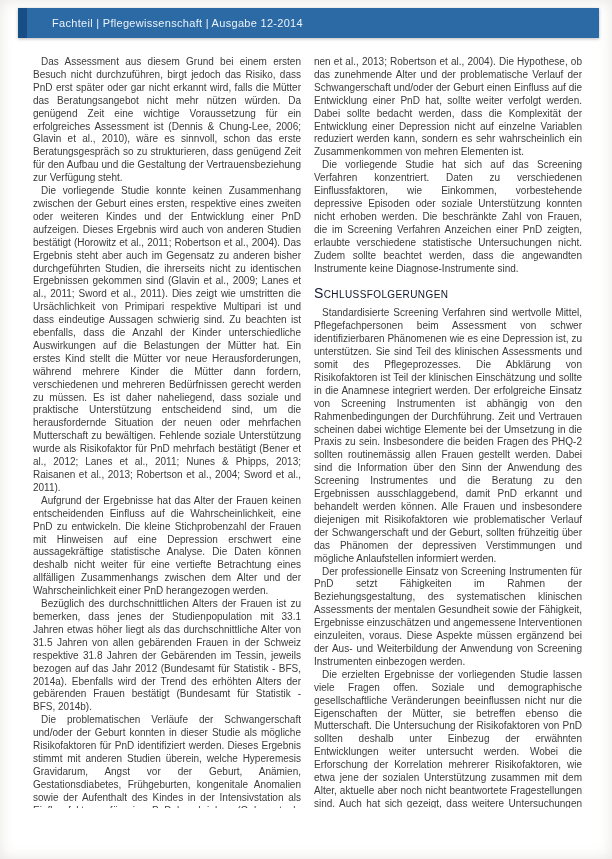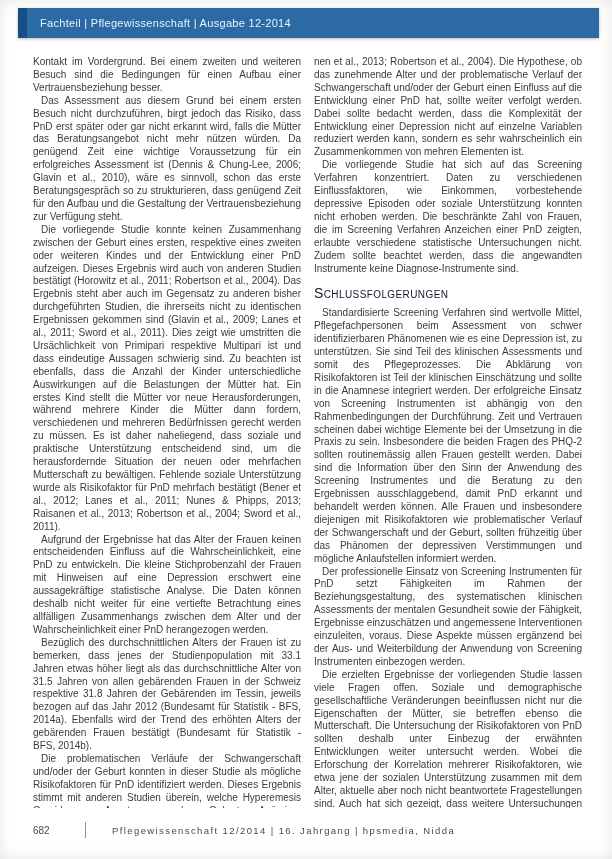--- a/index.html
+++ b/index.html
@@ -24,21 +24,21 @@
     box-shadow: 0 1px 3px rgba(60,60,60,0.35);
   }
   .topbar-edge {
     position: absolute; left: 0; top: 0; bottom: 0;
     width: 9px; background: #164e85;
   }
   .topbar-text {
     color: #eaf2fa;
     font-size: 11px;
     letter-spacing: 0.3px;
-    padding-left: 22px;
+    padding-left: 34px;
   }
   
   .columns {
     position: absolute; left: 33px; right: 30px; top: 56px;
     height: 752px;
     display: flex; gap: 13px;
     overflow: hidden;
   }
   .col {
     width: 268px;
@@ -81,21 +81,20 @@
 
 <div class="page">
 
   <header class="topbar">
     <span class="topbar-edge"></span>
     <span class="topbar-text">Fachteil | Pflegewissenschaft | Ausgabe 12-2014</span>
   </header>
 
   <main class="columns">
     <section class="col">
-        <p class="para">Kontakt im Vordergrund. Bei einem zweiten und weiteren Besuch sind die Bedingungen für einen Aufbau einer Vertrauensbeziehung besser.</p>
         <p class="para ind">Das Assessment aus diesem Grund bei einem ersten Besuch nicht durchzuführen, birgt jedoch das Risiko, dass PnD erst später oder gar nicht erkannt wird, falls die Mütter das Beratungsangebot nicht mehr nützen würden. Da genügend Zeit eine wichtige Voraussetzung für ein erfolgreiches Assessment ist (Dennis &amp; Chung-Lee, 2006; Glavin et al., 2010), wäre es sinnvoll, schon das erste Beratungsgespräch so zu strukturieren, dass genügend Zeit für den Aufbau und die Gestaltung der Vertrauensbeziehung zur Verfügung steht.</p>
         <p class="para ind">Die vorliegende Studie konnte keinen Zusammenhang zwischen der Geburt eines ersten, respektive eines zweiten oder weiteren Kindes und der Entwicklung einer PnD aufzeigen. Dieses Ergebnis wird auch von anderen Studien bestätigt (Horowitz et al., 2011; Robertson et al., 2004). Das Ergebnis steht aber auch im Gegensatz zu anderen bisher durchgeführten Studien, die ihrerseits nicht zu identischen Ergebnissen gekommen sind (Glavin et al., 2009; Lanes et al., 2011; Sword et al., 2011). Dies zeigt wie umstritten die Ursächlichkeit von Primipari respektive Multipari ist und dass eindeutige Aussagen schwierig sind. Zu beachten ist ebenfalls, dass die Anzahl der Kinder unterschiedliche Auswirkungen auf die Belastungen der Mütter hat. Ein erstes Kind stellt die Mütter vor neue Herausforderungen, während mehrere Kinder die Mütter dann fordern, verschiedenen und mehreren Bedürfnissen gerecht werden zu müssen. Es ist daher naheliegend, dass soziale und praktische Unterstützung entscheidend sind, um die herausfordernde Situation der neuen oder mehrfachen Mutterschaft zu bewältigen. Fehlende soziale Unterstützung wurde als Risikofaktor für PnD mehrfach bestätigt (Bener et al., 2012; Lanes et al., 2011; Nunes &amp; Phipps, 2013; Raisanen et al., 2013; Robertson et al., 2004; Sword et al., 2011).</p>
         <p class="para ind">Aufgrund der Ergebnisse hat das Alter der Frauen keinen entscheidenden Einfluss auf die Wahrscheinlichkeit, eine PnD zu entwickeln. Die kleine Stichprobenzahl der Frauen mit Hinweisen auf eine Depression erschwert eine aussagekräftige statistische Analyse. Die Daten können deshalb nicht weiter für eine vertiefte Betrachtung eines allfälligen Zusammenhangs zwischen dem Alter und der Wahrscheinlichkeit einer PnD herangezogen werden.</p>
         <p class="para ind">Bezüglich des durchschnittlichen Alters der Frauen ist zu bemerken, dass jenes der Studienpopulation mit 33.1 Jahren etwas höher liegt als das durchschnittliche Alter von 31.5 Jahren von allen gebärenden Frauen in der Schweiz respektive 31.8 Jahren der Gebärenden im Tessin, jeweils bezogen auf das Jahr 2012 (Bundesamt für Statistik - BFS, 2014a). Ebenfalls wird der Trend des erhöhten Alters der gebärenden Frauen bestätigt (Bundesamt für Statistik - BFS, 2014b).</p>
         <p class="para ind">Die problematischen Verläufe der Schwangerschaft und/oder der Geburt konnten in dieser Studie als mögliche Risikofaktoren für PnD identifiziert werden. Dieses Ergebnis stimmt mit anderen Studien überein, welche Hyperemesis Gravidarum, Angst vor der Geburt, Anämien, Gestationsdiabetes, Frühgeburten, kongenitale Anomalien sowie der Aufenthalt des Kindes in der Intensivstation als Einflussfaktoren für eine PnD beschrieben (Goker et al., 2012; Raisa-</p>
       </section>
 
     <section class="col">
       <div>
           <p class="para">nen et al., 2013; Robertson et al., 2004). Die Hypothese, ob das zunehmende Alter und der problematische Verlauf der Schwangerschaft und/oder der Geburt einen Einfluss auf die Entwicklung einer PnD hat, sollte weiter verfolgt werden. Dabei sollte bedacht werden, dass die Komplexität der Entwicklung einer Depression nicht auf einzelne Variablen reduziert werden kann, sondern es sehr wahrscheinlich ein Zusammenkommen von mehren Elementen ist.</p>
@@ -103,19 +102,14 @@
         </div>
       <h2 class="heading">Schlussfolgerungen</h2>
       <div>
           <p class="para ind">Standardisierte Screening Verfahren sind wertvolle Mittel, Pflegefachpersonen beim Assessment von schwer identifizierbaren Phänomenen wie es eine Depression ist, zu unterstützen. Sie sind Teil des klinischen Assessments und somit des Pflegeprozesses. Die Abklärung von Risikofaktoren ist Teil der klinischen Einschätzung und sollte in die Anamnese integriert werden. Der erfolgreiche Einsatz von Screening Instrumenten ist abhängig von den Rahmenbedingungen der Durchführung. Zeit und Vertrauen scheinen dabei wichtige Elemente bei der Umsetzung in die Praxis zu sein. Insbesondere die beiden Fragen des PHQ-2 sollten routinemässig allen Frauen gestellt werden. Dabei sind die Information über den Sinn der Anwendung des Screening Instrumentes und die Beratung zu den Ergebnissen ausschlaggebend, damit PnD erkannt und behandelt werden können. Alle Frauen und insbesondere diejenigen mit Risikofaktoren wie problematischer Verlauf der Schwangerschaft und der Geburt, sollten frühzeitig über das Phänomen der depressiven Verstimmungen und mögliche Anlaufstellen informiert werden.</p>
           <p class="para ind">Der professionelle Einsatz von Screening Instrumenten für PnD setzt Fähigkeiten im Rahmen der Beziehungsgestaltung, des systematischen klinischen Assessments der mentalen Gesundheit sowie der Fähigkeit, Ergebnisse einzuschätzen und angemessene Interventionen einzuleiten, voraus. Diese Aspekte müssen ergänzend bei der Aus- und Weiterbildung der Anwendung von Screening Instrumenten einbezogen werden.</p>
           <p class="para ind">Die erzielten Ergebnisse der vorliegenden Studie lassen viele Fragen offen. Soziale und demographische gesellschaftliche Veränderungen beeinflussen nicht nur die Eigenschaften der Mütter, sie betreffen ebenso die Mutterschaft. Die Untersuchung der Risikofaktoren von PnD sollten deshalb unter Einbezug der erwähnten Entwicklungen weiter untersucht werden. Wobei die Erforschung der Korrelation mehrerer Risikofaktoren, wie etwa jene der sozialen Unterstützung zusammen mit dem Alter, aktuelle aber noch nicht beantwortete Fragestellungen sind. Auch hat sich gezeigt, dass weitere Untersuchungen zu den notwendigen Bedingungen und Strategien für die Umsetzung des Assessment bei PnD wichtig sind. Gerade im Zeitalter</p>
         </div>
     </section>
   </main>
 
-  <footer class="pagefooter">
-    <span class="pagenum">682</span>
-    <span class="footer-divider"></span>
-    <span class="journal-line">Pflegewissenschaft 12/2014 | 16. Jahrgang | hpsmedia, Nidda</span>
-  </footer>
 
 </div>
 
 </body></html>

